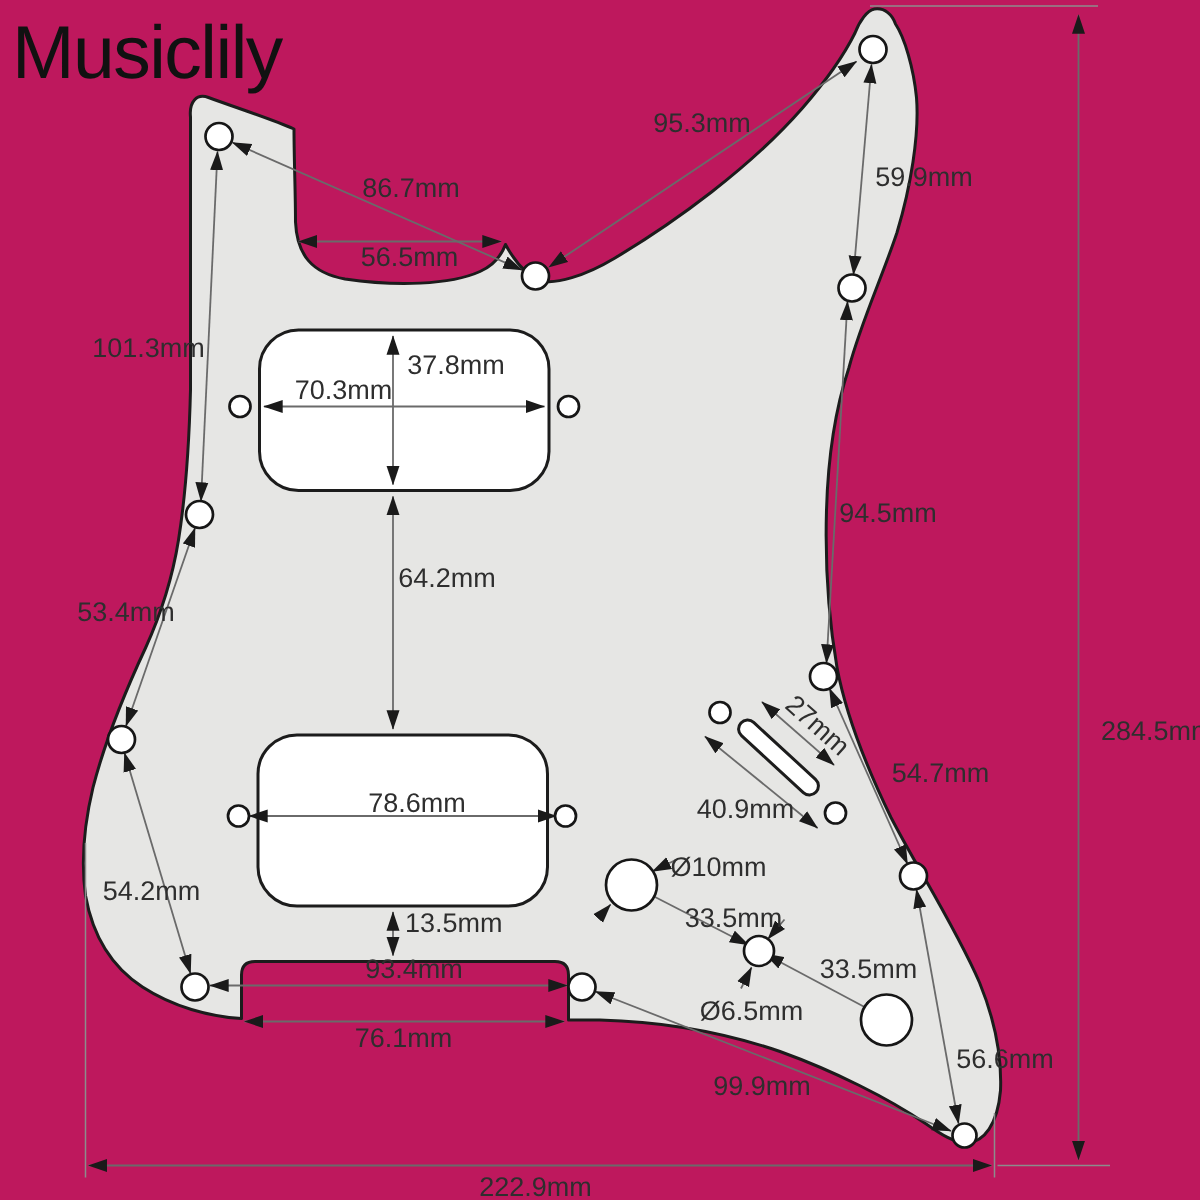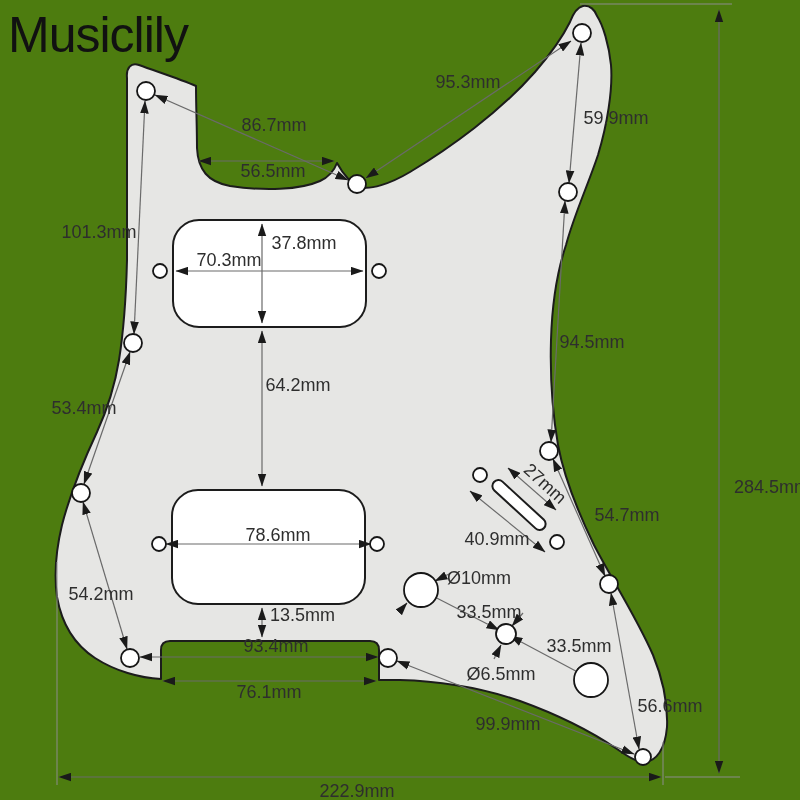--- a/index.html
+++ b/index.html
@@ -1,16 +1,16 @@
 <!DOCTYPE html>
 <html><head>
 <meta charset="utf-8">
 <style>
   html,body{margin:0;padding:0;background:#ffffff;}
-  .stage{position:relative;width:800px;height:800px;background:#4d7c0f;overflow:hidden;
+  .stage{position:relative;width:800px;height:800px;background:#be185d;overflow:hidden;
          font-family:"Liberation Sans", sans-serif;}
   svg{display:block;}
   .brand{font-size:50px;fill:#111;font-family:"Liberation Sans",sans-serif;letter-spacing:-1px;}
   .guard{fill:#e6e6e4;stroke:#1c1c1c;stroke-width:2;stroke-linejoin:round;}
   .cut{fill:#ffffff;stroke:#1c1c1c;stroke-width:2;}
   .hole{fill:#ffffff;stroke:#161616;stroke-width:1.8;}
   .dim{stroke:#6a6a6a;stroke-width:1.2;fill:none;
        marker-start:url(#ar);marker-end:url(#ar);}
   .leader{stroke:#6a6a6a;stroke-width:1.2;fill:none;marker-end:url(#ar);}
   .ext{stroke:#8c8c8c;stroke-width:1;fill:none;}

